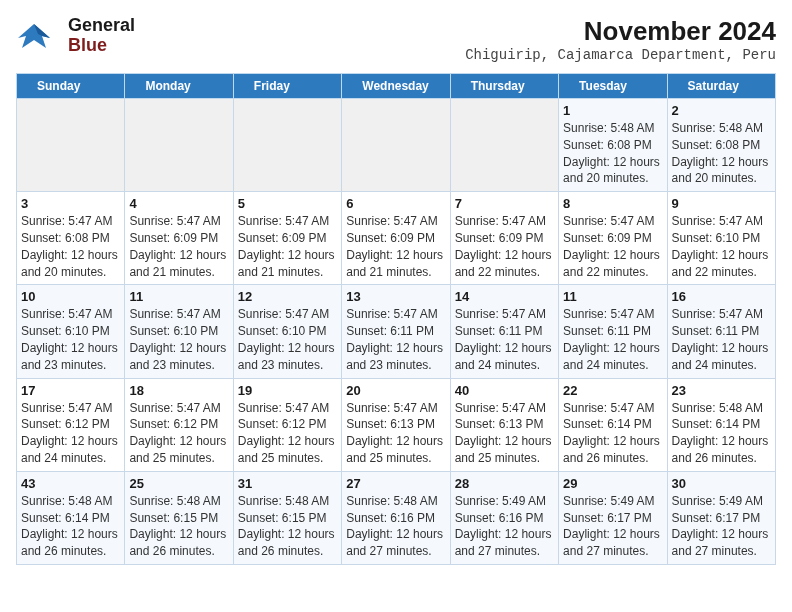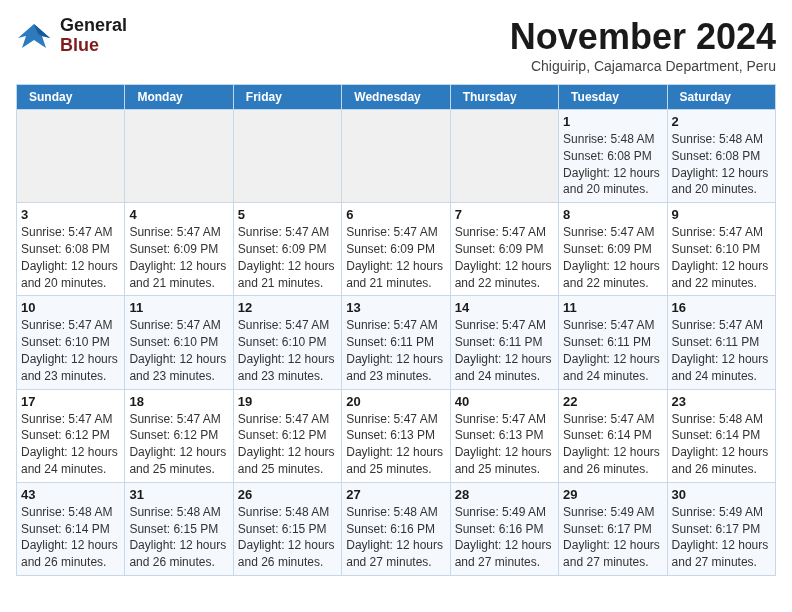--- a/index.html
+++ b/index.html
@@ -12,58 +12,59 @@
     }
     .header-area {
       display: flex;
       justify-content: space-between;
       align-items: flex-start;
       margin-bottom: 10px;
     }
     .logo {
       display: flex;
       align-items: center;
-      gap: 8px;
+      gap: 16px;
     }
     .logo-text {
       font-size: 18px;
       font-weight: bold;
       color: #1a1a1a;
       line-height: 1.1;
     }
     .logo-text span {
       color: #7f1d1d;
     }
     .logo-bird {
       width: 36px;
       height: 32px;
     }
     .title-area {
       text-align: right;
     }
     .month-title {
-      font-size: 36px;
+      font-size: 26px;
       font-weight: bold;
       color: #1a1a1a;
     }
     .subtitle {
       font-size: 14px;
       color: #444;
+      font-family: Liberation Mono, monospace;
     }
     table {
       width: 100%;
       border-collapse: collapse;
       table-layout: fixed;
     }
     thead tr th {
       background: #2e7abf;
       color: #fff;
       font-size: 12px;
       font-weight: bold;
-      padding: 5px 12px;
+      padding: 5px 20px;
       text-align: left;
       border: 1px solid #c0d8ee;
     }
     tbody tr td {
       vertical-align: top;
       border: 1px solid #c8d8e8;
       padding: 4px;
       font-size: 10px;
       color: #333;
       height: 88px;
@@ -273,27 +274,27 @@
         </td>
       </tr>
       <tr>
         <td>
           <span class="day-num">43</span>
           <div class="day-info">Sunrise: 5:48 AM
 Sunset: 6:14 PM
 Daylight: 12 hours and 26 minutes.</div>
         </td>
         <td>
+          <span class="day-num">25</span>
+          <div class="day-info">Sunrise: 5:48 AM
+Sunset: 6:15 PM
+Daylight: 12 hours and 26 minutes.</div>
+        </td>
+        <td>
           <span class="day-num">31</span>
-          <div class="day-info">Sunrise: 5:48 AM
-Sunset: 6:15 PM
-Daylight: 12 hours and 26 minutes.</div>
-        </td>
-        <td>
-          <span class="day-num">26</span>
           <div class="day-info">Sunrise: 5:48 AM
 Sunset: 6:15 PM
 Daylight: 12 hours and 26 minutes.</div>
         </td>
         <td>
           <span class="day-num">27</span>
           <div class="day-info">Sunrise: 5:48 AM
 Sunset: 6:16 PM
 Daylight: 12 hours and 27 minutes.</div>
         </td>

